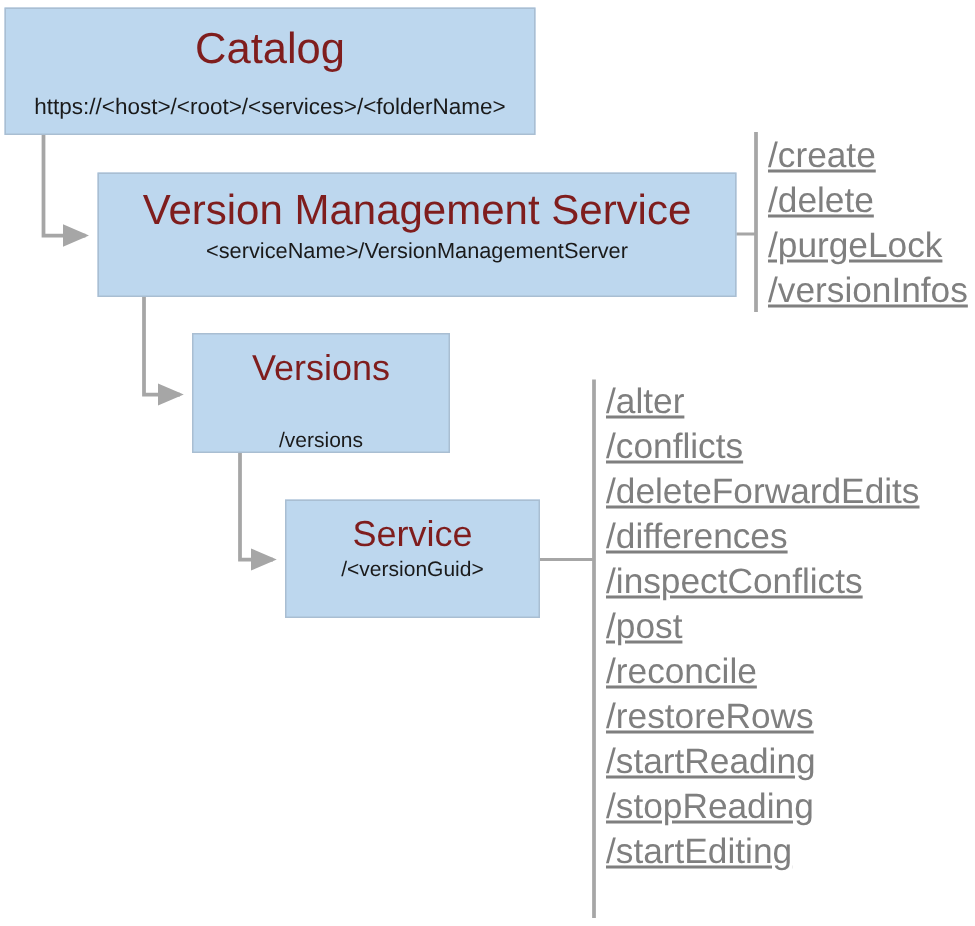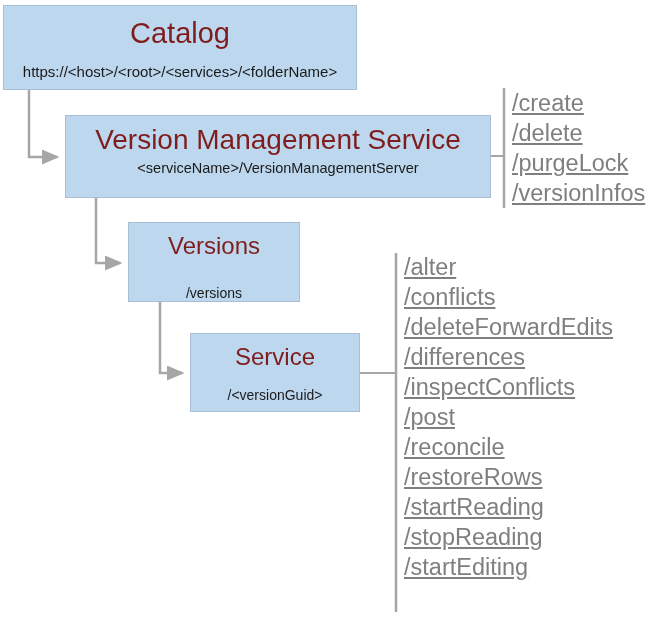--- a/index.html
+++ b/index.html
@@ -76,21 +76,21 @@
   #node-versions .node-title { font-size: 24px; }
   #node-versions .node-sub { font-size: 14px; margin-top: 6px; }
 
   
   #node-version {
     left: 190px; top: 333px; width: 170px; height: 79px;
     justify-content: flex-start;
     padding-top: 10px;
   }
   #node-version .node-title { font-size: 24px; }
-  #node-version .node-sub { font-size: 14px; margin-top: 18px; text-align: center; }
+  #node-version .node-sub { font-size: 14px; margin-top: 2px; text-align: center; }
 
   .op-list {
     position: absolute;
     color: #7f7f7f;
     font-size: 23.5px;
     line-height: 30px;
     white-space: nowrap;
     text-decoration: underline;
   }
   #ops-vms { left: 512px; top: 88px; }

